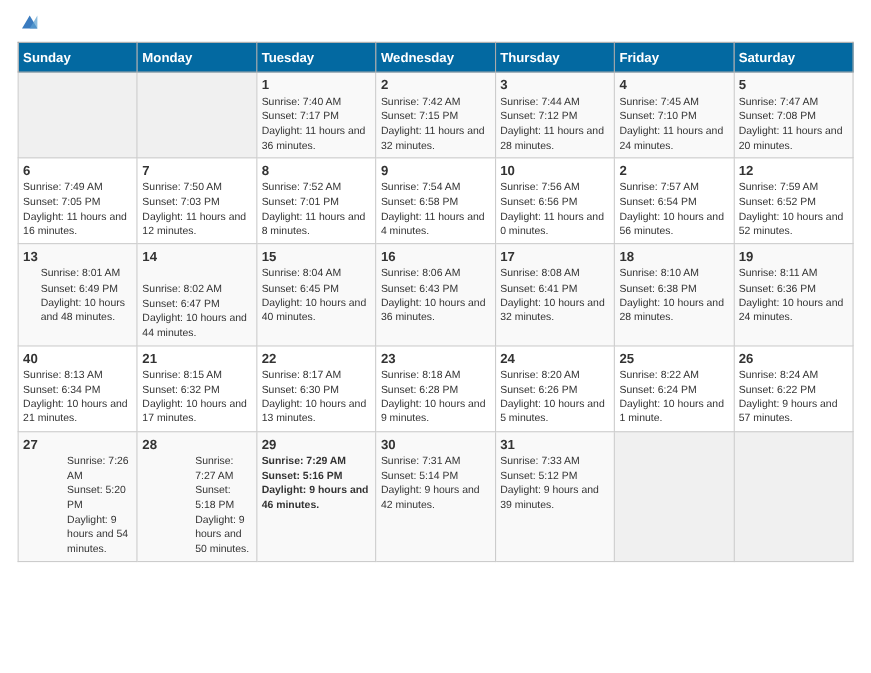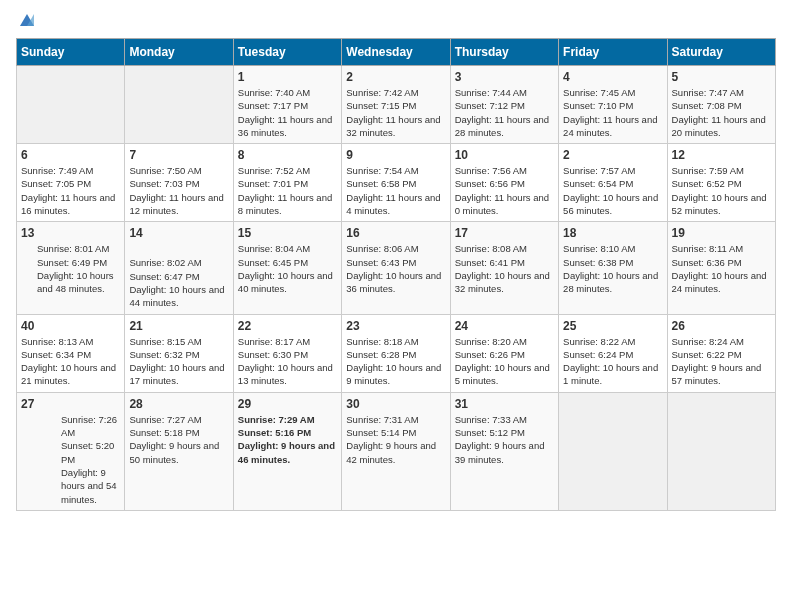--- a/index.html
+++ b/index.html
@@ -288,21 +288,21 @@
       </tr>
       <tr>
         <td>
           <span class="day-number">27</span>
           <div class="day-detail" style="white-space: pre-line; margin-left: 40px;">Sunrise: 7:26 AM
 Sunset: 5:20 PM
 Daylight: 9 hours and 54 minutes.</div>
         </td>
         <td>
           <span class="day-number">28</span>
-          <div class="day-detail" style="white-space: pre-line;">Sunrise: 7:27 AM
+          <div class="day-detail" style="white-space: pre-line; margin-left: 48px;">Sunrise: 7:27 AM
 Sunset: 5:18 PM
 Daylight: 9 hours and 50 minutes.</div>
         </td>
         <td>
           <span class="day-number">29</span>
           <div class="day-detail" style="white-space: pre-line; font-weight: bold;">Sunrise: 7:29 AM
 Sunset: 5:16 PM
 Daylight: 9 hours and 46 minutes.</div>
         </td>
         <td>

